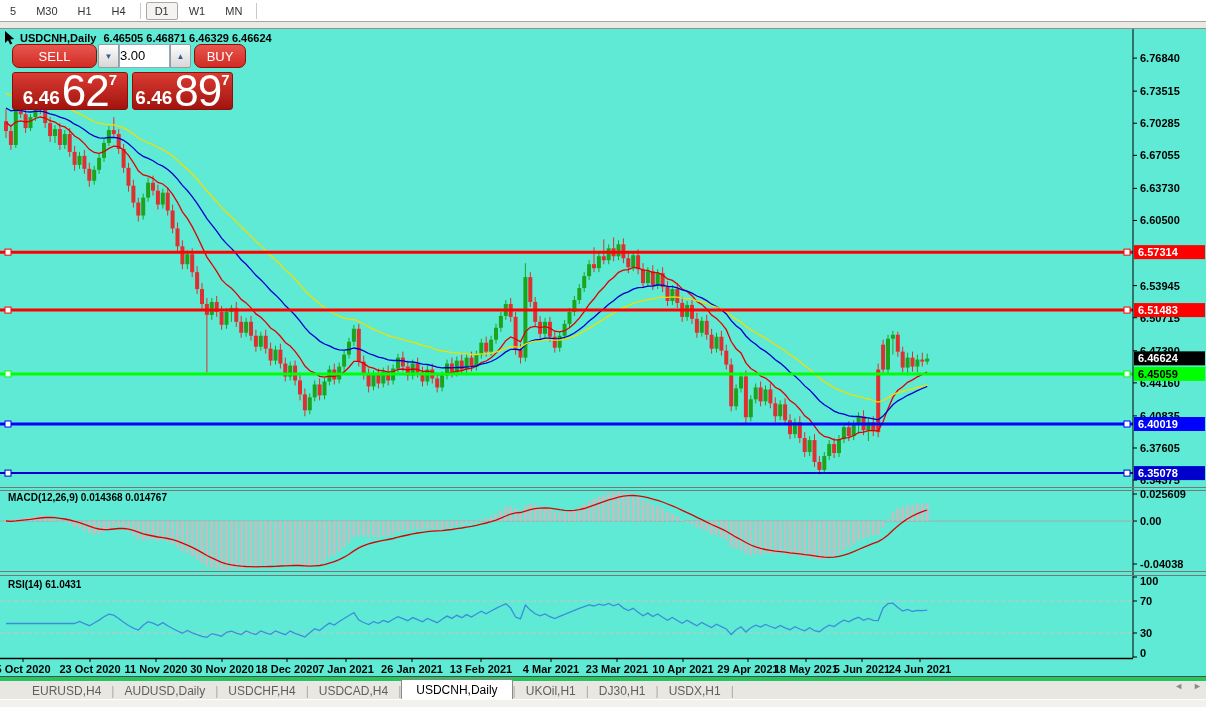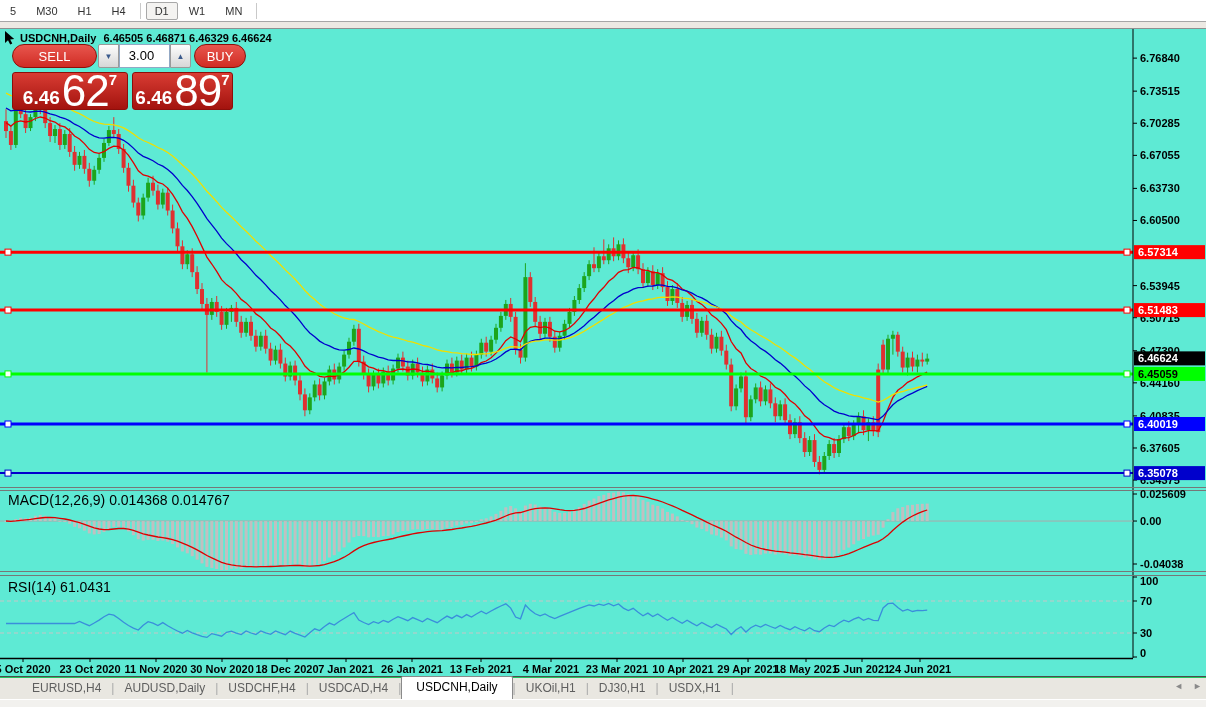--- a/index.html
+++ b/index.html
@@ -13,43 +13,43 @@
   #toolbar-line{position:absolute;left:0;top:21px;width:1206px;height:1px;background:#a6a6a6;}
   #toolbar-strip{position:absolute;left:0;top:22px;width:1206px;height:6px;background:#ece9e3;border-bottom:1px solid #8f8f8f;}
   
   #chart-wrap{position:absolute;left:0;top:29px;width:1206px;height:648px;background:#5eead4;}
   svg text{font-family:"Liberation Sans",sans-serif;}
   #title-row{position:absolute;left:4px;top:31px;height:14px;display:flex;align-items:center;z-index:5;}
   #title-row .t{font-size:11px;font-weight:700;color:#000;margin-left:4px;white-space:pre;}
   
   #trade-panel{position:absolute;left:12px;top:44px;width:221px;height:66px;z-index:6;font-family:"Liberation Sans",sans-serif;}
   .tp-btn{position:absolute;top:0;height:24px;background:linear-gradient(#e8564e,#d02c24);border:1px solid #8c0f0b;
-    border-radius:12px;color:#fff;font-size:13px;display:flex;align-items:center;justify-content:center;box-sizing:border-box;}
+    border-radius:7px;color:#fff;font-size:13px;display:flex;align-items:center;justify-content:center;box-sizing:border-box;}
   #sell-btn{left:0;width:85px;}
   #buy-btn{left:182px;width:52px;}
   #vol-down,#vol-up{position:absolute;top:0;width:21px;height:24px;background:linear-gradient(#fdfdfd,#d7d7d7);
     border:1px solid #9a9a9a;box-sizing:border-box;color:#3a5a8c;font-size:8px;display:flex;align-items:center;justify-content:center;}
   #vol-down{left:86px;border-radius:2px 0 0 2px;}
   #vol-up{left:158px;border-radius:0 2px 2px 0;}
   #vol-field{position:absolute;left:107px;top:0;width:51px;height:24px;border:1px solid #93a8c4;background:#fff;box-sizing:border-box;
-    font-size:13px;color:#000;text-align:center;padding-right:6px;line-height:22px;}
+    font-size:13px;color:#000;text-align:left;padding-right:6px;line-height:22px;}
   .tp-quote{position:absolute;top:28px;height:38px;background:linear-gradient(#d93c33,#a3130e);border:1px solid #8c0f0b;
     border-radius:3px;color:#fff;display:flex;align-items:flex-end;justify-content:center;box-sizing:border-box;padding-bottom:3px;}
   #sell-quote{left:0;width:116px;}
   #buy-quote{left:120px;width:101px;}
   .q-prefix{font-size:19px;font-weight:700;margin-right:2px;line-height:17px;}
   .q-main{font-size:44px;font-weight:400;line-height:30px;letter-spacing:-1px;}
   .q-sup{font-size:15px;font-weight:700;align-self:flex-start;margin-top:-2px;}
   
-  .ind-label{position:absolute;left:8px;font-size:14px;font-weight:400;color:#000;z-index:4;white-space:pre;}
+  .ind-label{position:absolute;left:8px;font-size:10px;font-weight:700;color:#000;z-index:4;white-space:pre;}
   #macd-label{top:492px;}
   #rsi-label{top:579px;}
   
   #tabbar-topline{position:absolute;left:0;top:676px;width:1206px;height:1px;background:#4c4c4c;}
-  #tabbar{position:absolute;left:0;top:677px;width:1206px;height:21px;background:#e9e7e1;border-top:1px solid #22c55e;display:flex;align-items:flex-end;}
+  #tabbar{position:absolute;left:0;top:677px;width:1206px;height:21px;background:#e9e7e1;border-top:4px solid #22c55e;display:flex;align-items:flex-end;}
   .tab{font-size:12px;color:#5f5f5f;padding:3px 10px 4px 10px;white-space:nowrap;}
   .tab.active{background:#fff;color:#000;border:1px solid #8a8a8a;border-bottom:none;border-radius:2px 2px 0 0;padding:3px 14px 5px 14px;font-weight:400;}
   .tab-sep{color:#a9a9a9;font-size:12px;padding-bottom:4px;}
   #tab-scroll{position:absolute;right:4px;top:681px;display:flex;gap:10px;z-index:7;}
   #tab-scroll span{font-size:9px;color:#8a8a8a;}
   #statusbar{position:absolute;left:0;top:699px;width:1206px;height:8px;background:#f2f1ee;border-top:1px solid #fff;}
 </style>
 </head>
 <body>
 

